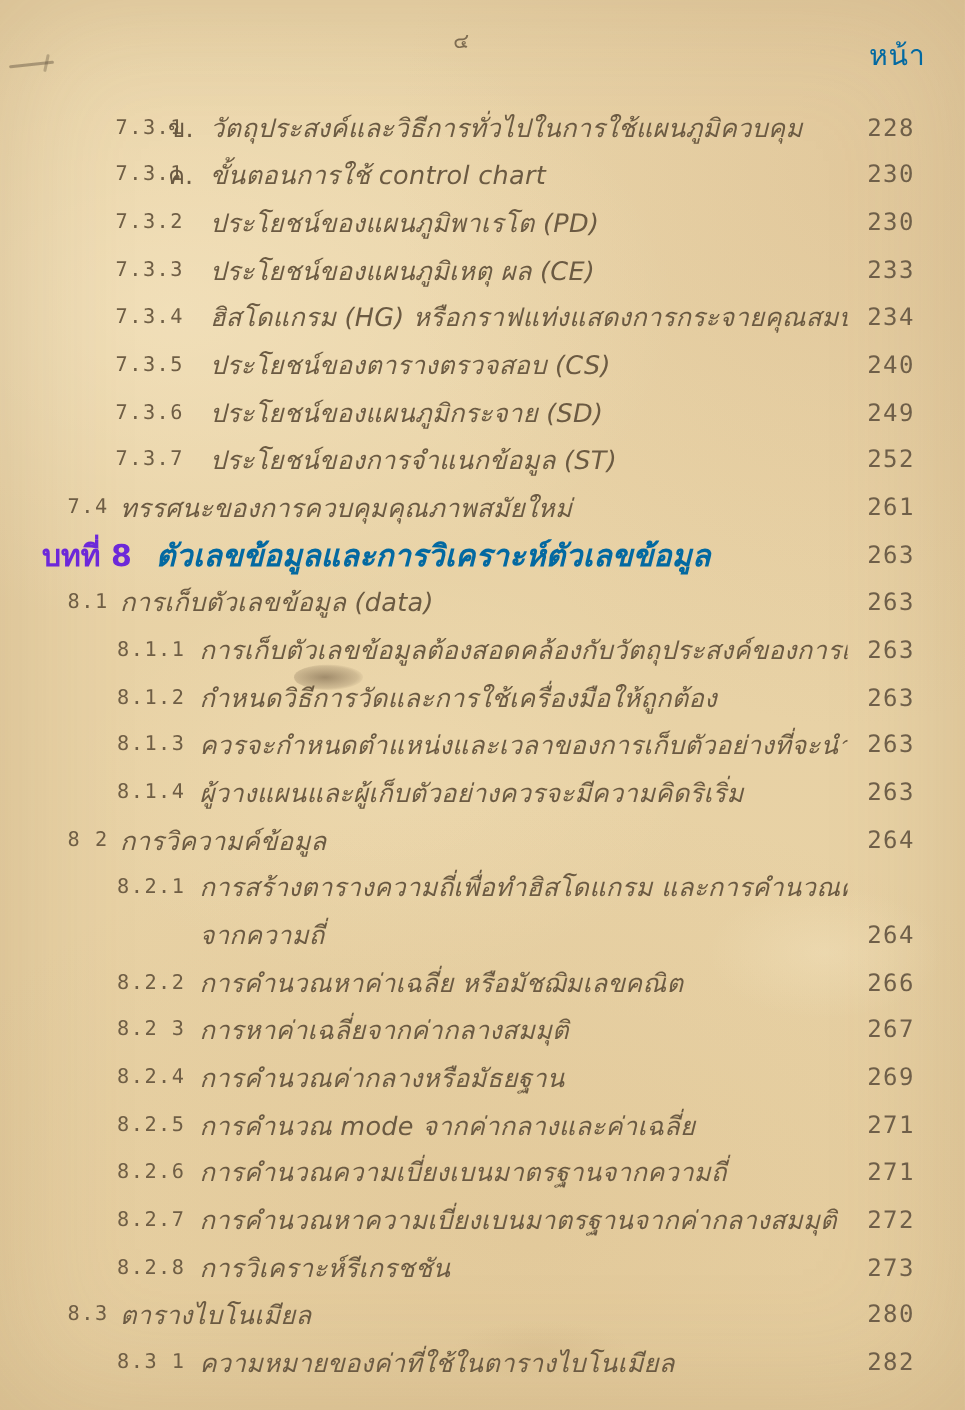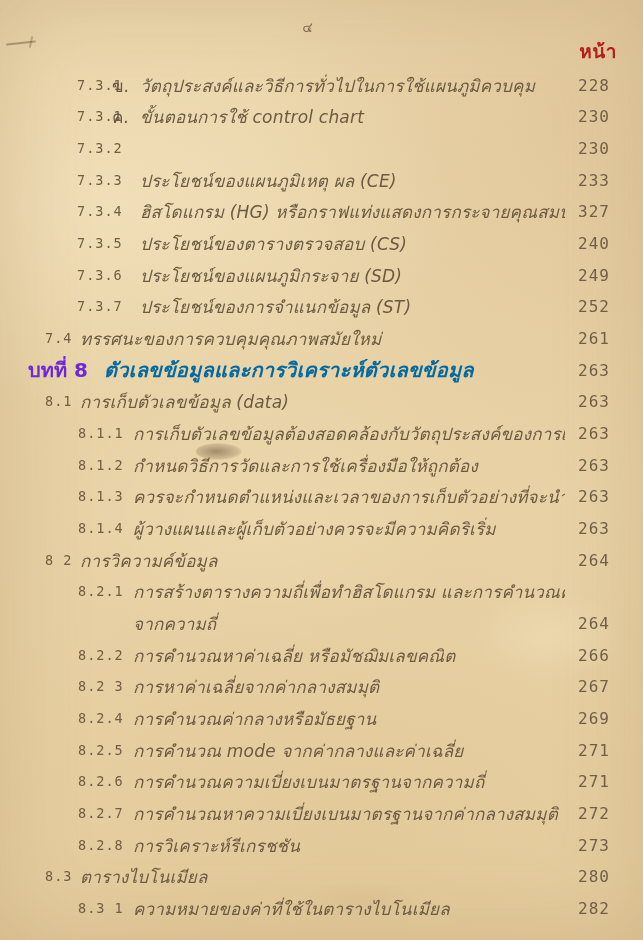--- a/index.html
+++ b/index.html
@@ -16,22 +16,22 @@
       radial-gradient(ellipse 620px 420px at 55% 88%, rgba(206,170,118,0.16), transparent 70%),
       radial-gradient(ellipse 300px 200px at 40% 55%, rgba(255,240,205,0.18), transparent 70%),
       linear-gradient(#ead5aa,#e6cfa1);
     box-shadow: inset 0 0 90px rgba(140,105,60,0.22);
   }
   .folio {
     position:absolute; left:293px; top:16px; width:30px; text-align:center;
     font-size:14px; color:rgba(112,94,70,0.88); letter-spacing:1px;
   }
   .page-label {
-    position:absolute; right:26px; top:36px;
-    font-size:19px; font-weight:bold; color:#b91c1c; letter-spacing:0.5px;
+    position:absolute; right:26px; top:21px;
+    font-size:19px; font-weight:normal; color:#0369a1; letter-spacing:0.5px;
   }
   #toc { position:absolute; left:0; top:57px; width:643px;margin-top:12px; }
   .row { position:relative; height:31.66px; }
   .num {
     position:absolute; top:50%; transform:translateY(-50%);
     font-family:"DejaVu Sans Mono", monospace; font-size:13.5px;
     color:#6f5e45; letter-spacing:1px; white-space:nowrap;
   }
   .letter {
     position:absolute; top:50%; transform:translateY(-50%);
@@ -106,35 +106,36 @@
   <div class="row lv-sub">
     <span class="num">7.3.1</span>
     <span class="letter">ค.</span>
     <span class="txt">ขั้นตอนการใช้ control chart</span>
     <span class="pg">230</span>
   </div>
 
   <div class="row lv-sub">
     <span class="num">7.3.2</span>
     <span class="letter"></span>
+    <span class="txt">ประโยชน์ของแผนภูมิพาเรโต (PD)</span>
     <span class="pg">230</span>
   </div>
 
   <div class="row lv-sub">
     <span class="num">7.3.3</span>
     <span class="letter"></span>
     <span class="txt">ประโยชน์ของแผนภูมิเหตุ ผล (CE)</span>
     <span class="pg">233</span>
   </div>
 
   <div class="row lv-sub">
     <span class="num">7.3.4</span>
     <span class="letter"></span>
     <span class="txt">ฮิสโดแกรม (HG) หรือกราฟแท่งแสดงการกระจายคุณสมบัติ</span>
-    <span class="pg">327</span>
+    <span class="pg">234</span>
   </div>
 
   <div class="row lv-sub">
     <span class="num">7.3.5</span>
     <span class="letter"></span>
     <span class="txt">ประโยชน์ของตารางตรวจสอบ (CS)</span>
     <span class="pg">240</span>
   </div>
 
   <div class="row lv-sub">

